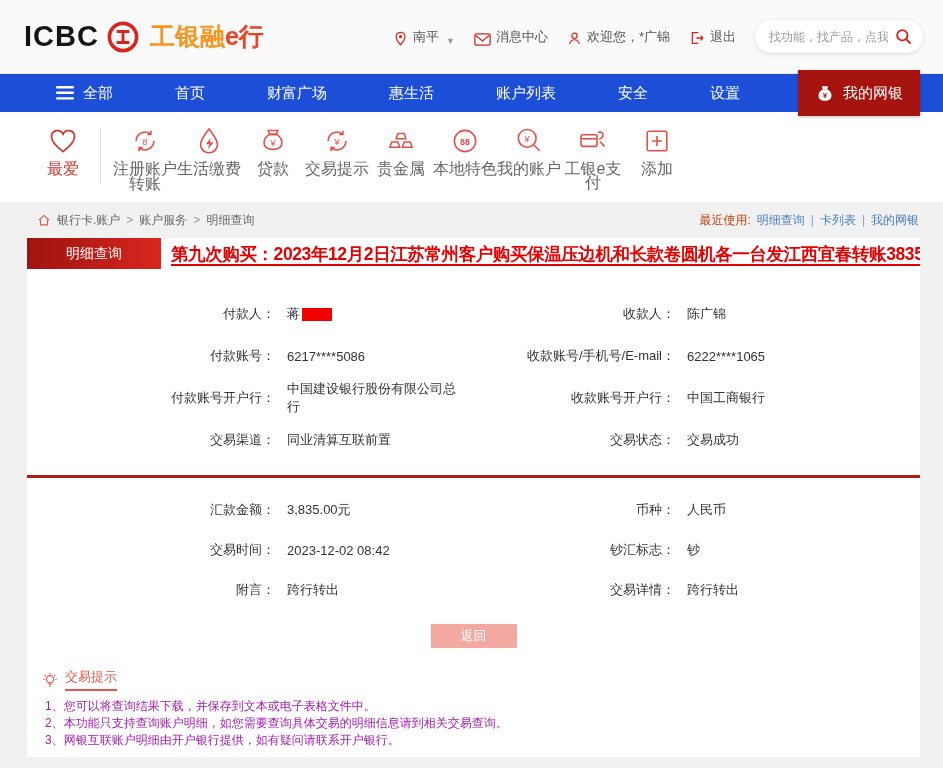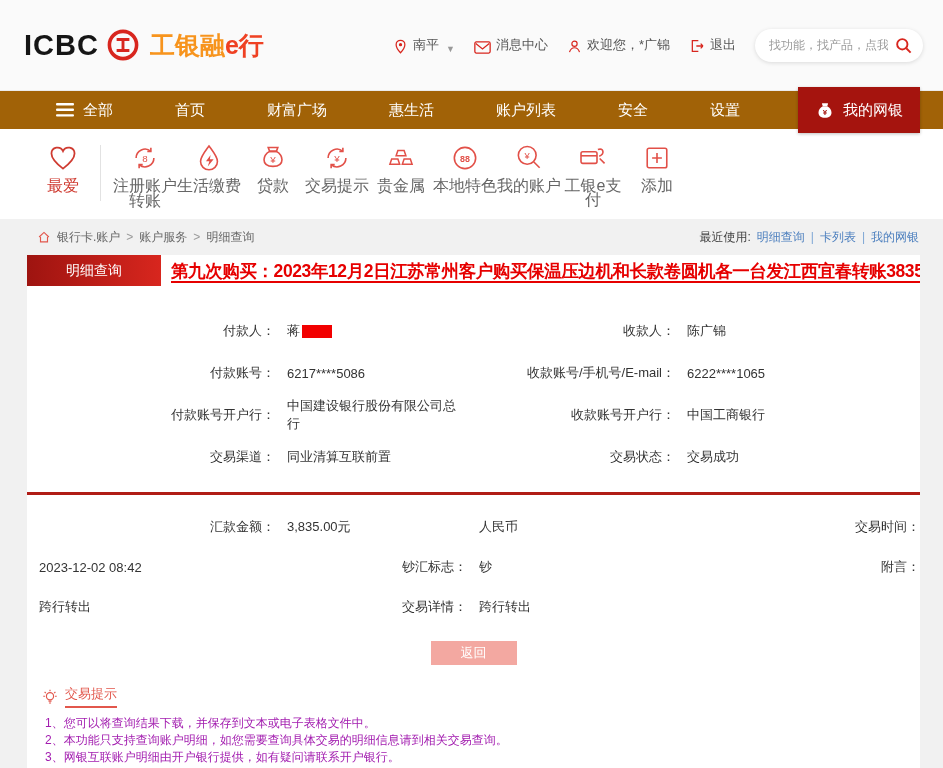--- a/index.html
+++ b/index.html
@@ -5,40 +5,40 @@
   * { margin:0; padding:0; box-sizing:border-box; }
   html,body { width:943px; height:768px; }
   body {
     background:#f1f1f1;
     font-family:"Liberation Sans","DejaVu Sans",sans-serif;
     overflow:hidden;
     color:#333;
   }
   
   .topbar {
-    height:91px; background:#fafafa; border-bottom:1px solid #ebebeb;
+    height:74px; background:#fafafa; border-bottom:1px solid #ebebeb;
     display:flex; align-items:center; padding:0 20px 0 24px;
   }
   .logo { display:flex; align-items:center; gap:7px; cursor:pointer; }
   .logo-latin { font-size:29px; font-weight:800; color:#151515; letter-spacing:1px; }
   .logo-cn { font-size:25px; font-weight:bold; color:#f7941d; margin-left:3px; }
   .logo-cn .cn-tail { color:#ef4123; }
   .header-right { margin-left:auto; display:flex; align-items:center; gap:19px; font-size:13px; color:#555; }
   .hitem { display:flex; align-items:flex-end; gap:5px; cursor:pointer; white-space:nowrap; }
   .caret { font-size:9px; color:#999; margin-left:2px; }
   .searchbox {
     width:168px; height:33px; background:#fff; border-radius:17px;
     box-shadow:0 1px 4px rgba(0,0,0,.13);
     display:flex; align-items:center; padding:0 10px 0 14px; gap:6px;
   }
   .searchbox input { border:none; outline:none; flex:1; min-width:0; font-size:12px; color:#333; background:transparent; font-family:inherit; }
   .searchbox input::placeholder { color:#9a9a9a; }
   
   .mainnav {
-    height:38px; background:#a16207; display:flex; align-items:center;
+    height:38px; background:#1d4ed8; display:flex; align-items:center;
     color:#fff; font-size:15px; padding-left:56px; gap:62px; position:relative;
   }
   .nav-item { display:flex; align-items:center; gap:9px; cursor:pointer; white-space:nowrap; }
   .mybank {
     position:absolute; right:23px; top:-4px; height:46px;
     background:#a5140e; display:flex; align-items:center; gap:8px;
     padding:0 17px; cursor:pointer; box-shadow:0 1px 3px rgba(0,0,0,.25);
   }
   
   .icon-toolbar {
@@ -52,21 +52,21 @@
   .vdiv { width:1px; height:56px; background:#e2e2e2; margin:3px 12px 0 8px; }
   
   .breadcrumb-row {
     height:36px; display:flex; align-items:center;
     padding:0 24px 0 28px; font-size:12px; color:#666;margin-left:9px;
   }
   .crumbs { display:flex; align-items:center; gap:6px; }
   .crumb { cursor:pointer; }
   .bsep { color:#999; }
   .recent { margin-left:auto; display:flex; align-items:center; gap:6px; }
-  .recent-label { color:#404040; }
+  .recent-label { color:#c2410c; }
   .rlink { color:#4c7fbe; cursor:pointer; }
   .rbar { color:#7da6d4; }
   
   .panel { margin:0 23px 0 27px; background:#fff; padding-bottom:8px; min-height:516px; }
   .banner { display:flex; align-items:center; height:31px; }
   .tab {
     width:134px; height:31px; flex:0 0 134px;
     background:linear-gradient(90deg,#9e1410,#d8261e);
     color:#fff; font-size:14px; display:flex; align-items:center; justify-content:center;
     cursor:pointer;
@@ -377,20 +377,21 @@
     <div class="val">同业清算互联前置</div>
     <div class="lab">交易状态：</div>
     <div class="val">交易成功</div>
   </div>
 
   <div class="divider"></div>
 
   <div class="grid sec2">
     <div class="lab">汇款金额：</div>
     <div class="val">3,835.00元</div>
+    <div class="lab">币种：</div>
     <div class="val">人民币</div>
 
     <div class="lab">交易时间：</div>
     <div class="val">2023-12-02 08:42</div>
     <div class="lab">钞汇标志：</div>
     <div class="val">钞</div>
 
     <div class="lab">附言：</div>
     <div class="val">跨行转出</div>
     <div class="lab">交易详情：</div>

